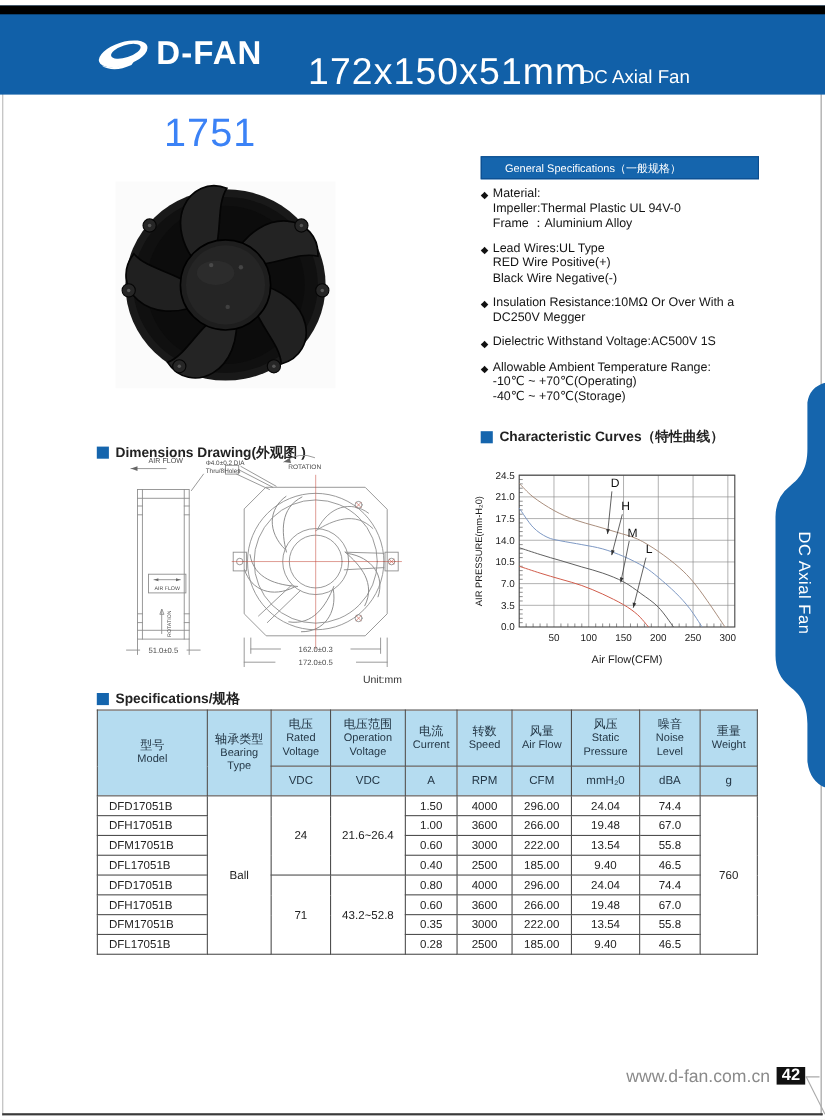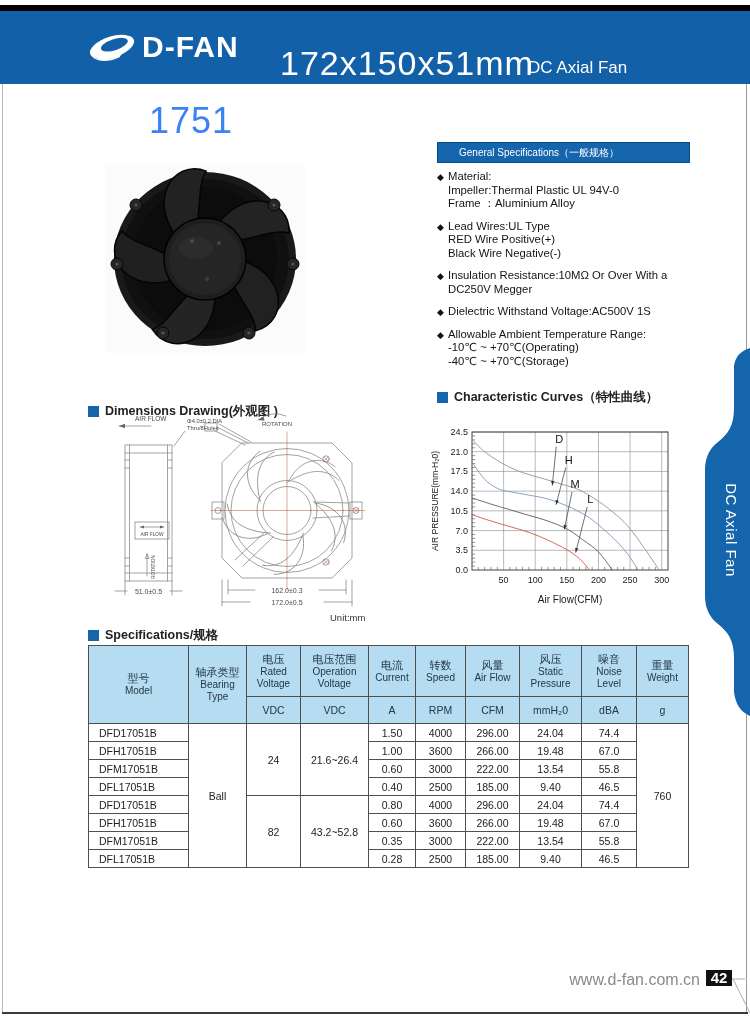--- a/index.html
+++ b/index.html
@@ -2,21 +2,21 @@
 <html><head>
 <meta charset="utf-8">
 <style>
   html,body{margin:0;padding:0;background:#e8e8e8;font-family:"Liberation Sans","DejaVu Sans",sans-serif;}
   .page{position:relative;width:750px;height:1018px;background:#fff;margin:0 auto;overflow:hidden;}
   
   .edge-left{position:absolute;left:2px;top:78px;bottom:4px;width:1px;background:#b9b9b9;}
   .edge-right{position:absolute;left:746px;top:78px;bottom:4px;width:1px;background:#9a9a9a;}
   .edge-bottom{position:absolute;left:2px;right:2px;top:1012px;height:2px;background:#3a3a3a;}
   
-  .header{position:absolute;left:0;top:5px;width:750px;height:73px;background:#1160a8;border-top:6px solid #000000;}
+  .header{position:absolute;left:0;top:5px;width:750px;height:73px;background:#1160a8;border-top:8px solid #000000;}
   .logo-wrap{position:absolute;left:86px;top:14px;width:160px;height:44px;display:flex;align-items:center;}
   .brand{color:#fff;font-size:30px;font-weight:bold;letter-spacing:1px;margin-left:4px;}
   .size-title{position:absolute;left:280px;top:33px;color:#fff;font-size:34px;font-weight:400;letter-spacing:1px;}
   .subtitle{position:absolute;left:528px;top:47px;color:#fff;font-size:17px;font-weight:400;}
   
   .model-number{position:absolute;left:149px;top:100px;font-size:36px;color:#3b82f6;letter-spacing:1px;text-align:right;}
   
   .gs-bar{position:absolute;left:437px;top:142px;width:253px;height:21px;background:#1565ad;border:1px solid #0b4c8d;box-sizing:border-box;display:flex;align-items:center;}
   .gs-bar span{color:#fff;font-size:10px;padding-left:21px;white-space:nowrap;}
   .gs-list{position:absolute;left:437px;top:170px;width:275px;color:#141414;}
@@ -484,21 +484,21 @@
         <tr>
           <td class="td-model">DFL17051B</td>
           <td>0.40</td>
           <td>2500</td>
           <td>185.00</td>
           <td>9.40</td>
           <td>46.5</td>
         </tr>
         <tr>
           <td class="td-model">DFD17051B</td>
-          <td rowspan="4">82</td>
+          <td rowspan="4">71</td>
           <td rowspan="4">43.2~52.8</td>
           <td>0.80</td>
           <td>4000</td>
           <td>296.00</td>
           <td>24.04</td>
           <td>74.4</td>
         </tr>
         <tr>
           <td class="td-model">DFH17051B</td>
           <td>0.60</td>

